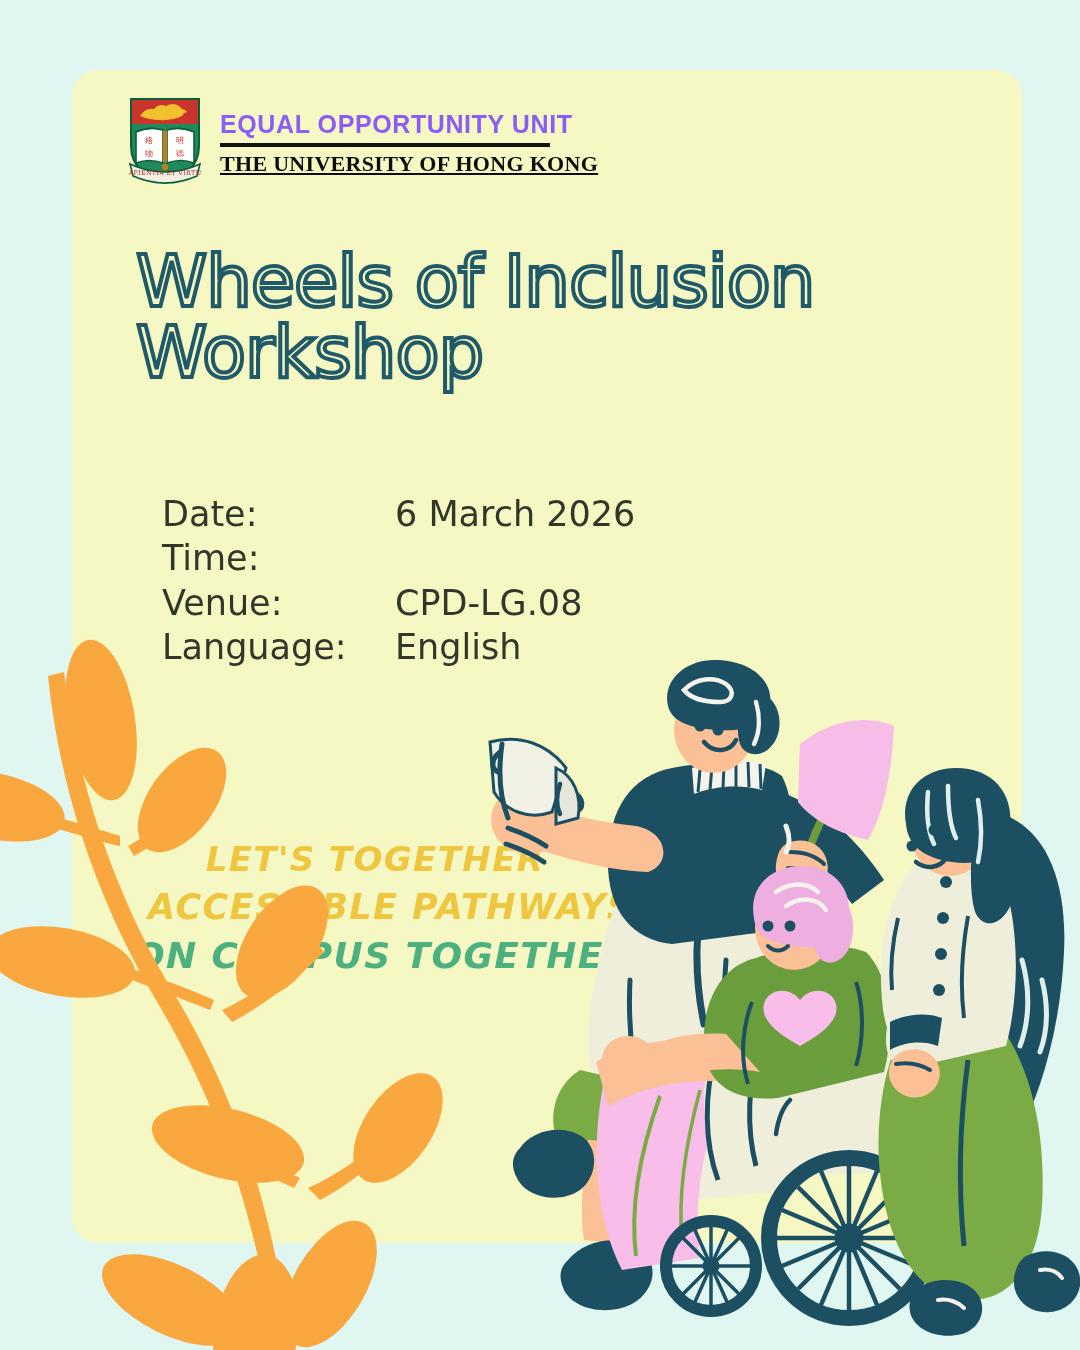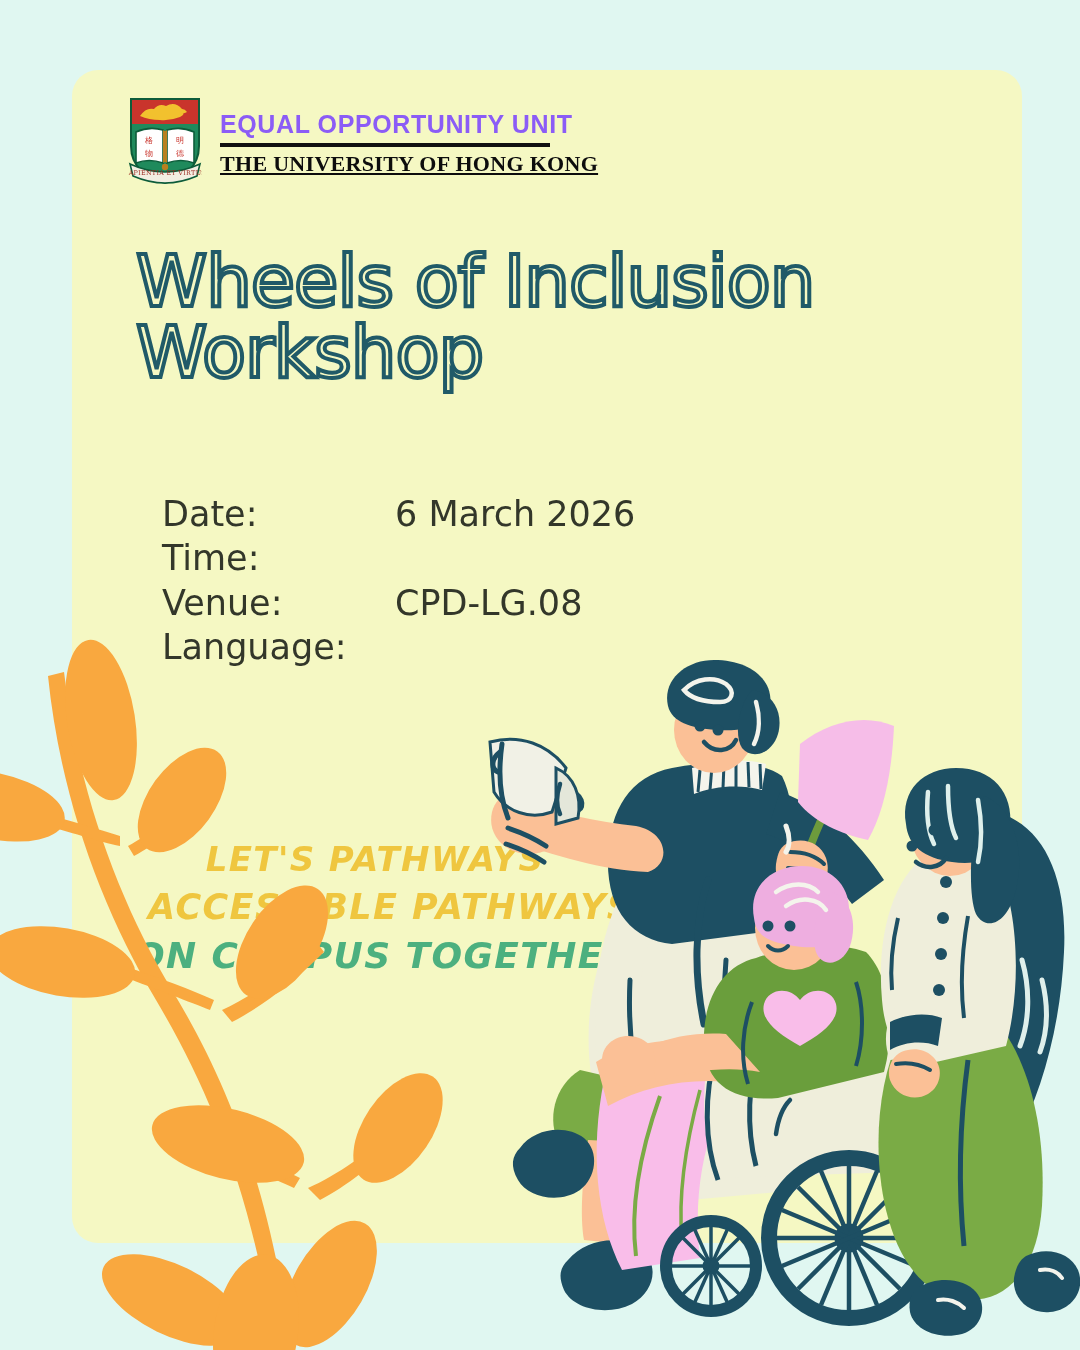--- a/index.html
+++ b/index.html
@@ -144,25 +144,26 @@
     </div>
     <div class="row">
       <span class="lab">Time:</span>
     </div>
     <div class="row">
       <span class="lab">Venue:</span>
       <span class="val">CPD-LG.08</span>
     </div>
     <div class="row">
       <span class="lab">Language:</span>
+      <span class="val">English</span>
     </div>
   </div>
 
   <div class="tagline">
-    <span class="ln ln1">LET'S PATHWAYS</span>
+    <span class="ln ln1">LET'S TOGETHER</span>
     <span class="ln ln2">ACCESSIBLE PATHWAYS</span>
     <span class="ln ln3">ON CAMPUS TOGETHER!</span>
   </div>
 
   <svg class="leaf-art" viewBox="0 0 1080 1350">
     <g fill="#f9a83f">
 
       <path d="M64 672 C78 790 118 900 172 990 C226 1080 268 1180 292 1350 L276 1350 C250 1186 208 1088 156 1000 C100 906 60 794 48 676 Z"></path>
 
       <path d="M120 836 C100 830 70 820 36 812 L34 822 C70 832 100 842 120 846 Z"></path>

